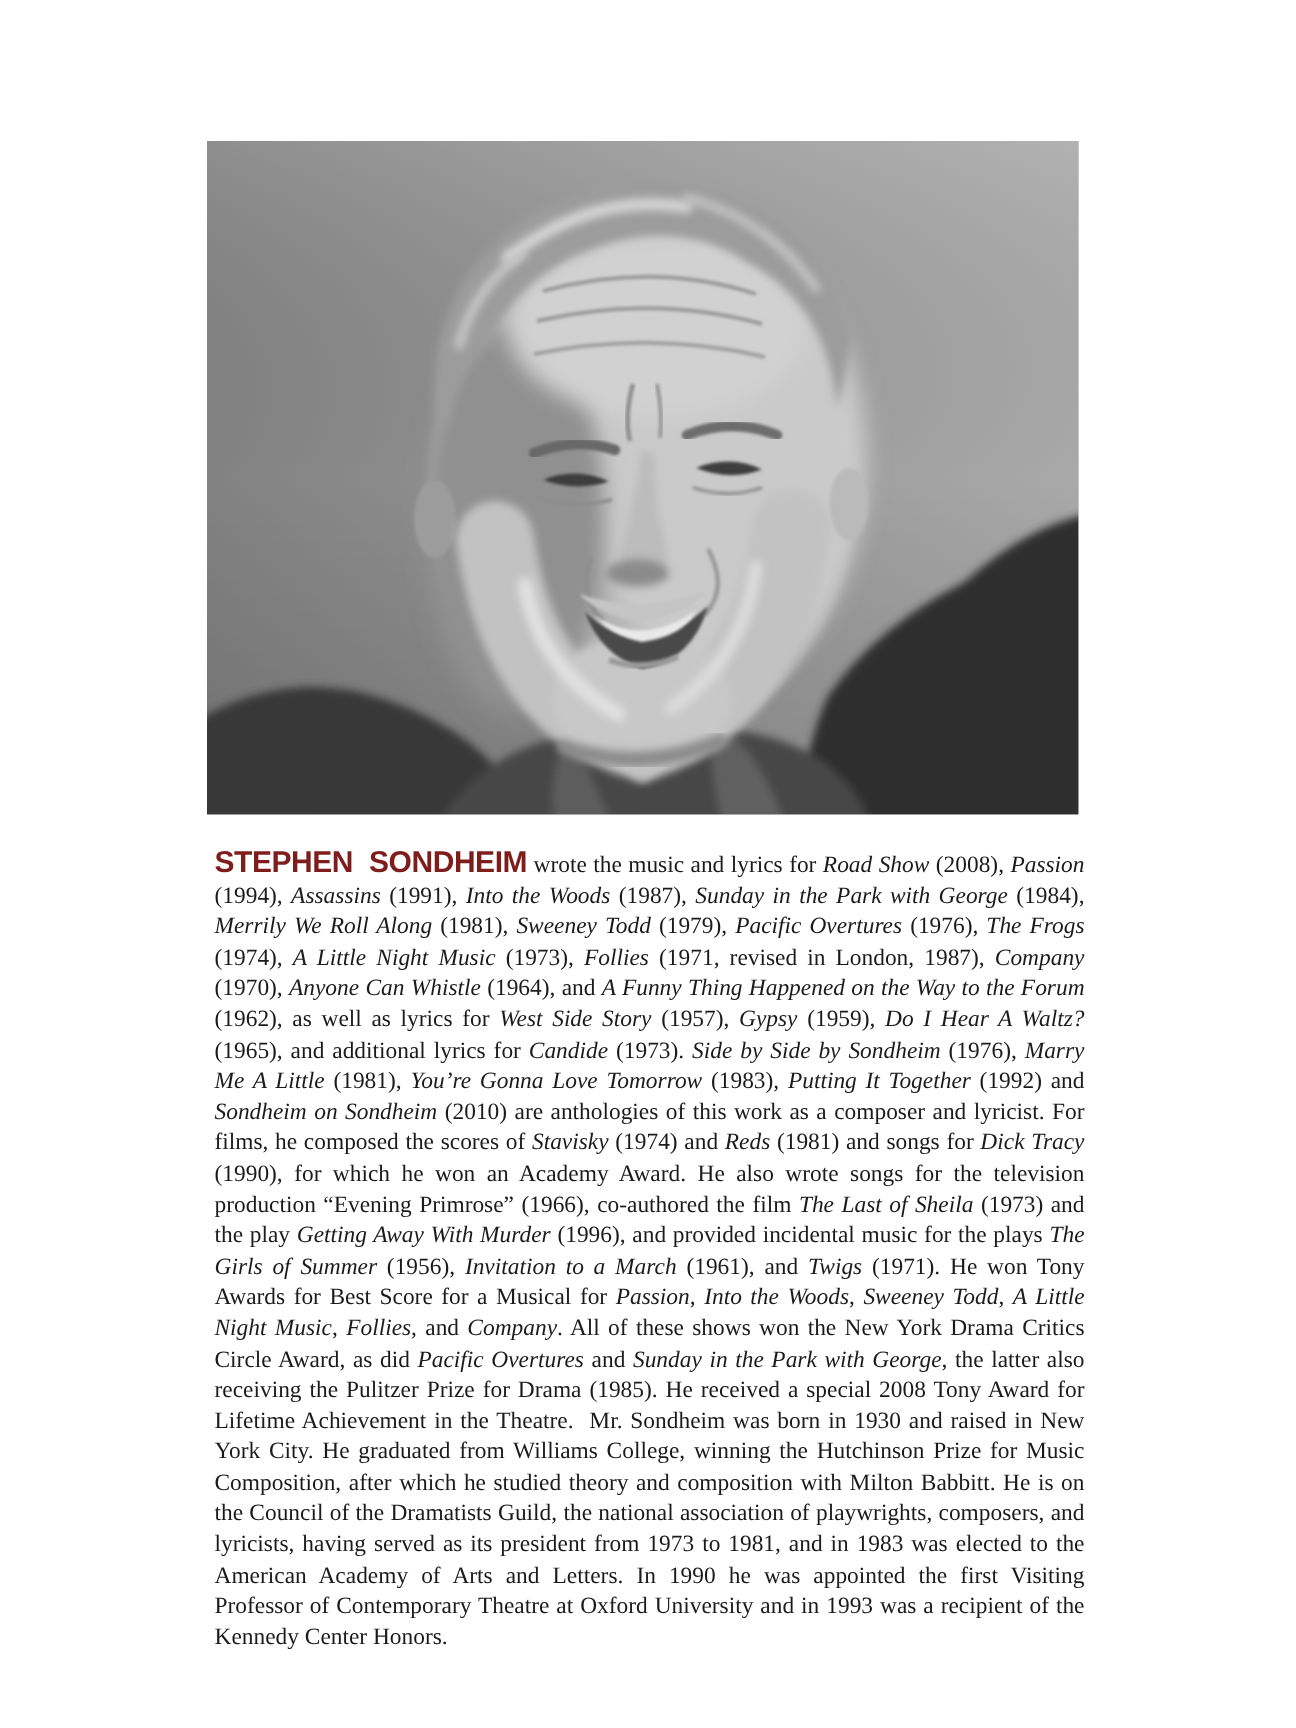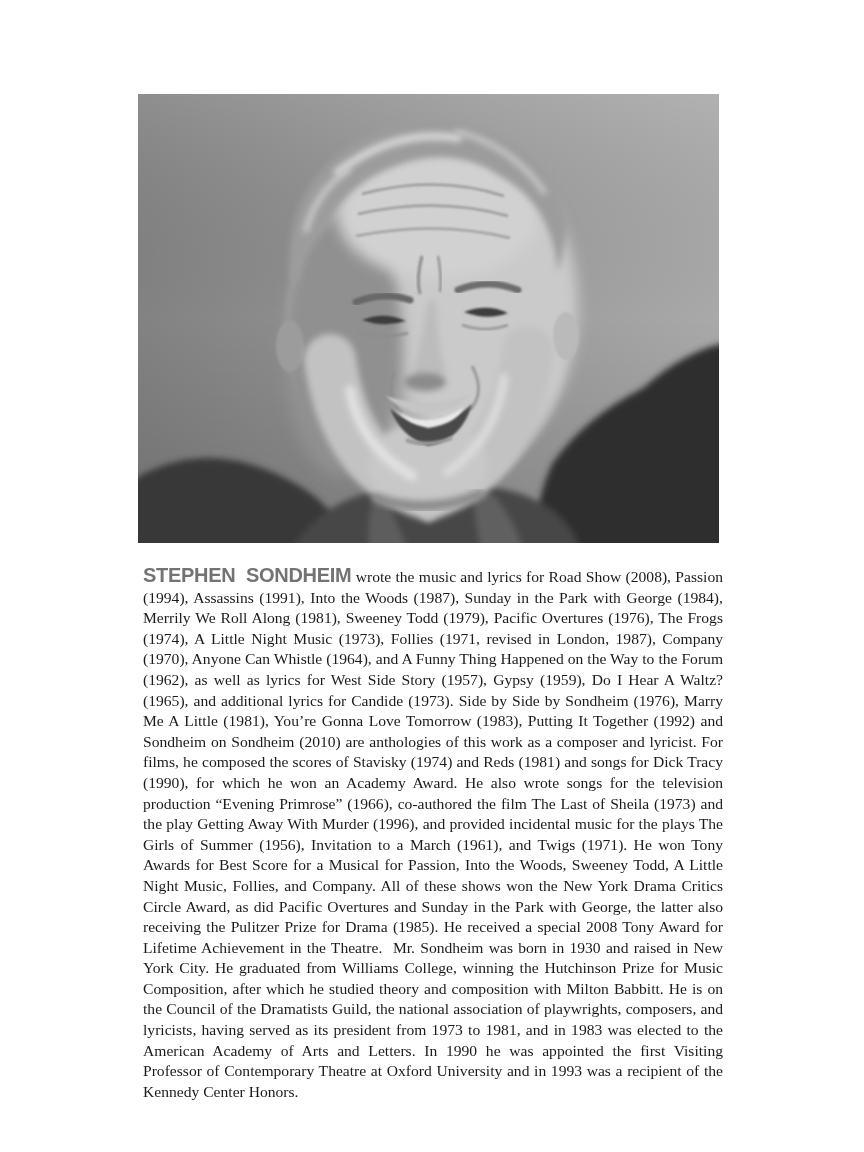--- a/index.html
+++ b/index.html
@@ -23,23 +23,23 @@
     color:#1b1b1b;
     text-align:justify;
     hyphens:auto;-webkit-hyphens:auto;
   }
   .bio .lead{
     font-family:"Liberation Sans", sans-serif;
     font-weight:700;
     font-size:20px;
     letter-spacing:-0.3px;
     word-spacing:5px;
-    color:#737373;
+    color:#7f1d1d;
   }
-  .bio .it{}
+  .bio .it{font-style:italic;}
 </style>
 </head>
 <body>
 
 <div class="page">
 
   <figure class="photo">
     <svg viewBox="0 0 581 449" preserveAspectRatio="none" aria-hidden="true">
       <defs>
         <linearGradient id="bg" x1="0" y1="0" x2="1" y2="0">

